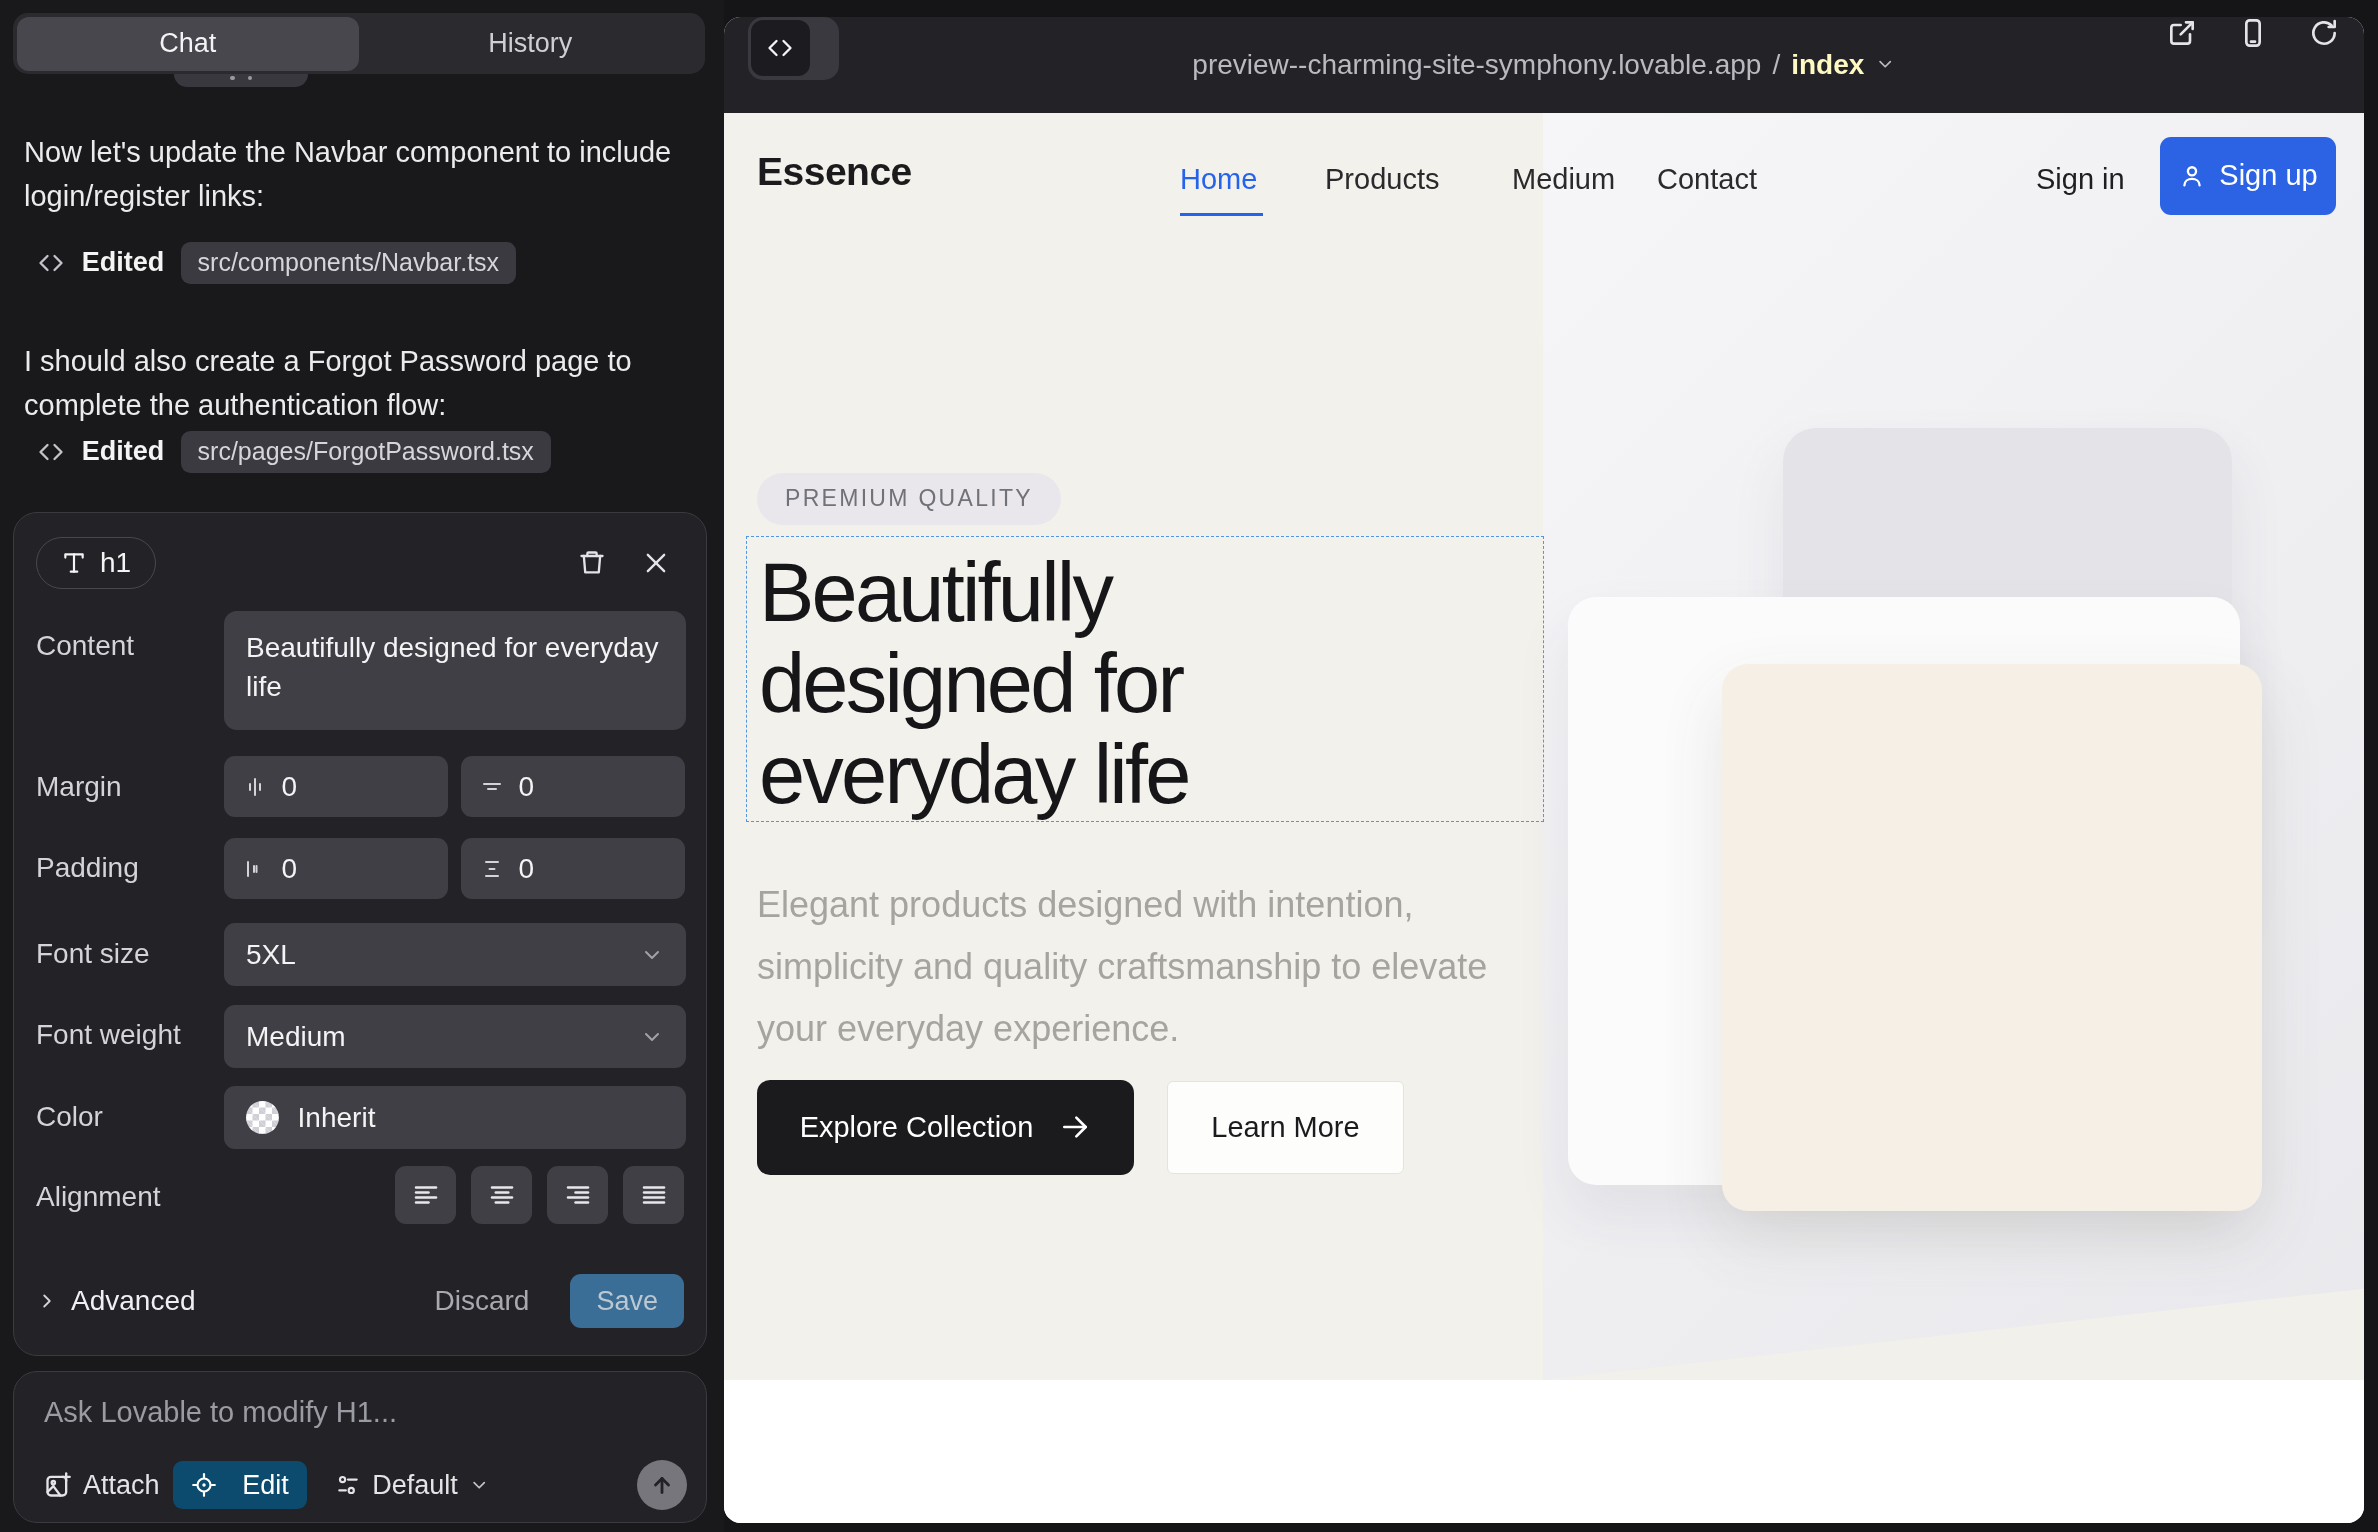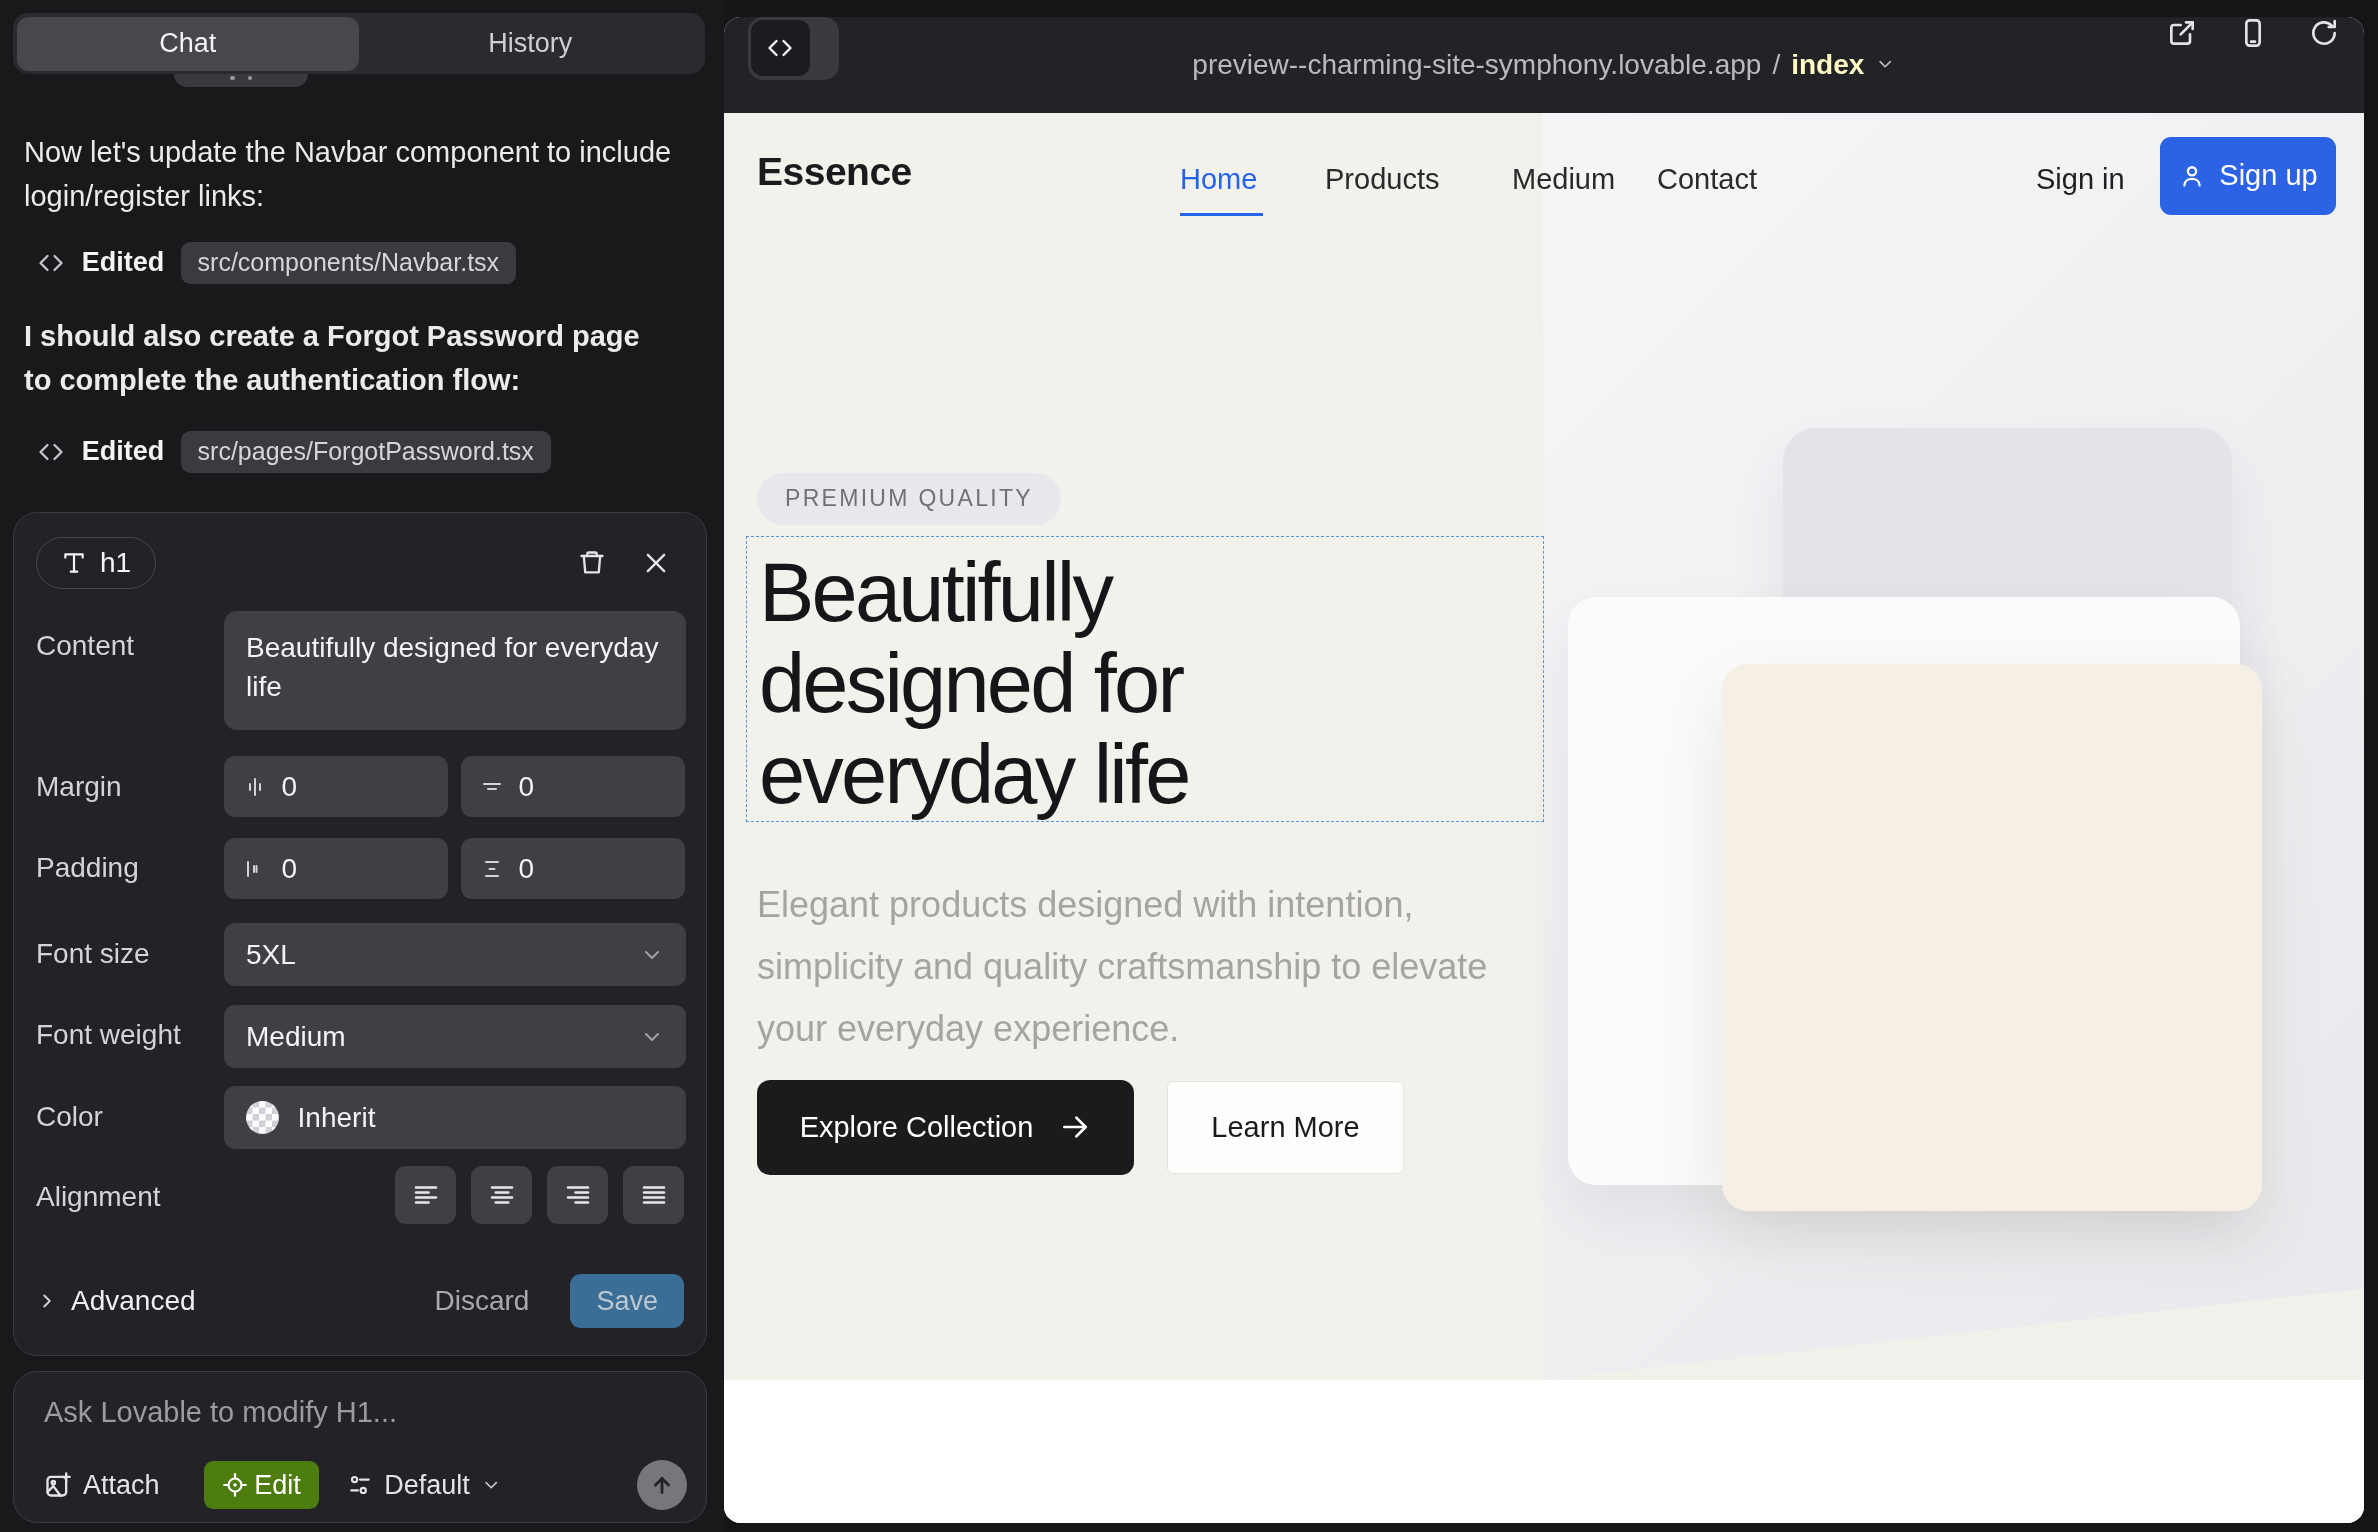--- a/index.html
+++ b/index.html
@@ -22,21 +22,21 @@
   .tab { flex:1; height:54px; border-radius:12px; display:flex; align-items:center; justify-content:center;
          font-size:27px; color:#cfcfd3; font-weight:500; cursor:pointer; }
   .tab.active { background:#47474d; color:#f4f4f5; }
 
   .scroll-chip { position:absolute; left:174px; top:74px; width:134px; height:13px; background:#38383e;
                  border-radius:0 0 13px 13px; display:flex; align-items:flex-start; justify-content:center; gap:13px; padding-top:1.9px; }
   .scroll-chip .dot { width:4.6px; height:4.6px; border-radius:50%; background:#9a9aa1; }
 
   .msg { position:absolute; left:24px; width:649px; font-size:29px; line-height:44px; color:#ebebed; }
   .msg1 { top:130px; }
-  .msg2 { top:314px;font-weight:bold; }
+  .msg2 { top:339px; }
 
   .edited-row { position:absolute; left:37px; height:43px; display:flex; align-items:center; gap:16.7px; }
   .row1 { top:241px; }
   .row2 { top:430px; }
   .edited-row .code-glyph { color:#c3c3c9; }
   .edited-label { font-size:27px; font-weight:700; color:#f4f4f5; }
   .file-chip { background:#3a3a40; border-radius:9.3px; padding:6.5px 16.7px; font-size:25px; color:#d6d6da; cursor:pointer; }
 
   
   .editor { position:absolute; left:13px; top:512px; width:694px; height:844px;
@@ -72,22 +72,22 @@
   .discard-btn { margin-left:auto; font-size:28px; color:#a9a9b0; cursor:pointer; }
   .save-btn { margin-left:41px; height:54px; padding:0 26px; border-radius:11px; background:#3a6e96;
               color:#bcc8d1; font-size:27px; display:flex; align-items:center; cursor:pointer; }
 
   
   .composer { position:absolute; left:13px; top:1371px; width:694px; height:152px;
               background:#232327; border:1.9px solid #3a3a3f; border-radius:24px; }
   .composer-placeholder { position:absolute; left:30px; top:24px; font-size:29px; color:#9b9ba3; cursor:text; }
   .composer-row { position:absolute; left:30px; right:18.6px; top:87px; height:52px; display:flex; align-items:center; }
   .attach-btn { display:flex; align-items:center; gap:11px; font-size:27px; color:#e4e4e7; cursor:pointer; }
-  .edit-pill { margin-left:44px; height:48px; padding:0 18.6px; border-radius:9.3px; background:#4d7c0f; color:#fff;
-               display:flex; align-items:center; gap:6px; font-size:27px; cursor:pointer; }
+  .edit-pill { margin-left:13px; height:48px; padding:0 18.6px; border-radius:9.3px; background:#0c4a6e; color:#fff;
+               display:flex; align-items:center; gap:25px; font-size:27px; cursor:pointer; }
   .default-btn { margin-left:28px; display:flex; align-items:center; gap:11px; font-size:27px; color:#e4e4e7; cursor:pointer; }
   .default-btn .chev { color:#c2c2c8; }
   .send-btn { margin-left:auto; width:50px; height:50px; border-radius:50%; background:#76767c; color:#222226;
               display:flex; align-items:center; justify-content:center; cursor:pointer; }
 
   
   .preview { position:absolute; left:724px; top:16.7px; width:1640px; height:1506px; border-radius:16.7px;
              background:#fff; overflow:hidden; }
   .browser-bar { position:absolute; left:0; top:0; width:100%; height:96px; background:#232327;
                  display:flex; align-items:flex-start; padding:0 24px; }

